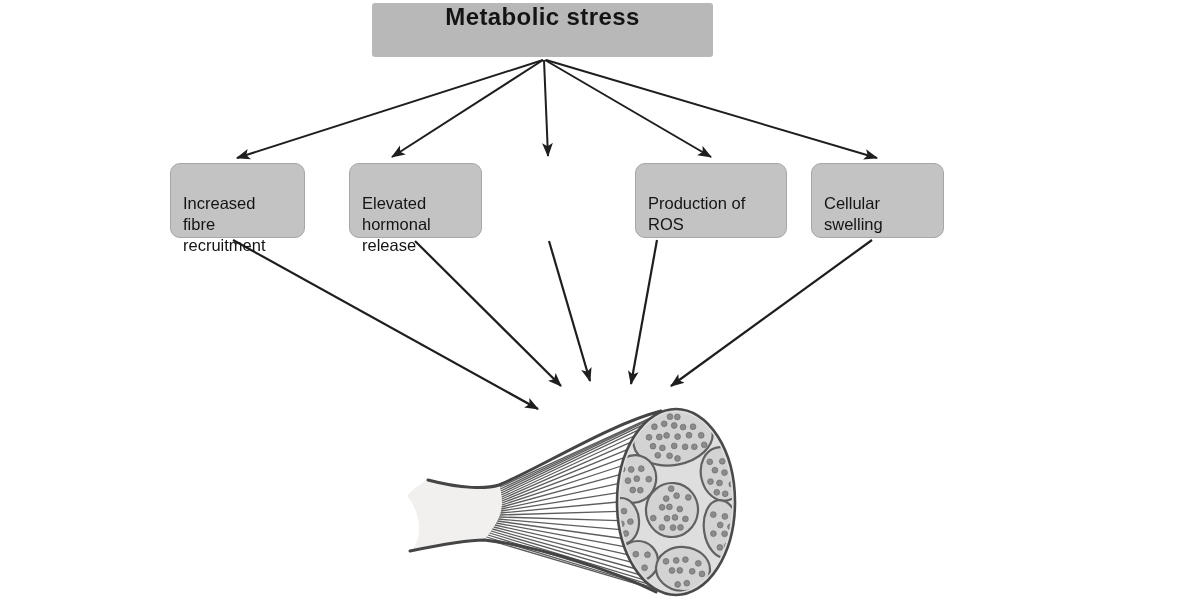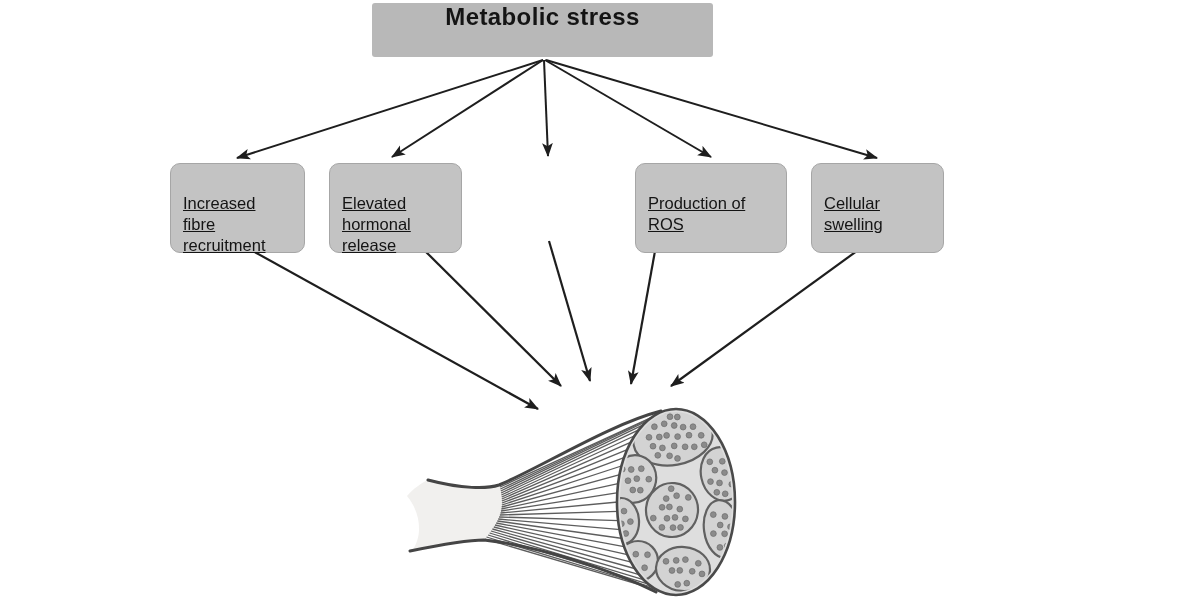--- a/index.html
+++ b/index.html
@@ -16,29 +16,28 @@
     background:var(--title-fill,#b8b8b8);
     display:flex;align-items:flex-start;justify-content:center;
     border-radius:3px;box-sizing:border-box;
   }
   .titlebox span{
     font-weight:bold;font-size:24px;letter-spacing:.4px;
     color:var(--text,#141414);
   }
 
   .factor{
-    position:absolute;top:163px;height:90px;box-sizing:border-box;
+    position:absolute;top:163px;height:75px;box-sizing:border-box;
     background:var(--box-fill,#c3c3c3);
     border:1px solid var(--box-border,#a6a6a6);
     border-radius:10px;
     padding:8px 12px;
     font-size:16.5px;line-height:21px;
     color:var(--text,#141414);
     white-space:pre-line;
-    text-decoration:underline;
   }
 
   .arrow{stroke:var(--arrow,#1e1e1e);stroke-width:2;fill:none;}
   .arrows-bottom .arrow{stroke-width:2.2;}
   #ah path{fill:var(--arrow,#1e1e1e);}
 
   .tendon{fill:#f1f0ee;}
   .fibers line{stroke:#5d5d5d;stroke-width:1.3;}
   .face{fill:#dedede;stroke:#4a4a4a;stroke-width:2.6;}
   .fascicles ellipse{fill:#d3d3d3;stroke:#616161;stroke-width:2.2;}
@@ -212,21 +211,21 @@
 
   <div class="titlebox">
     <span>Metabolic stress</span>
   </div>
 
   <div class="factor" style="left:170px;width:135px">
     <span>Increased
 fibre
 recruitment</span>
   </div>
-  <div class="factor" style="left:329px;width:133px">
+  <div class="factor" style="left:349px;width:133px">
     <span>Elevated
 hormonal
 release</span>
   </div>
   <div class="factor" style="left:635px;width:152px">
     <span>Production of
 ROS</span>
   </div>
   <div class="factor" style="left:811px;width:133px">
     <span>Cellular

